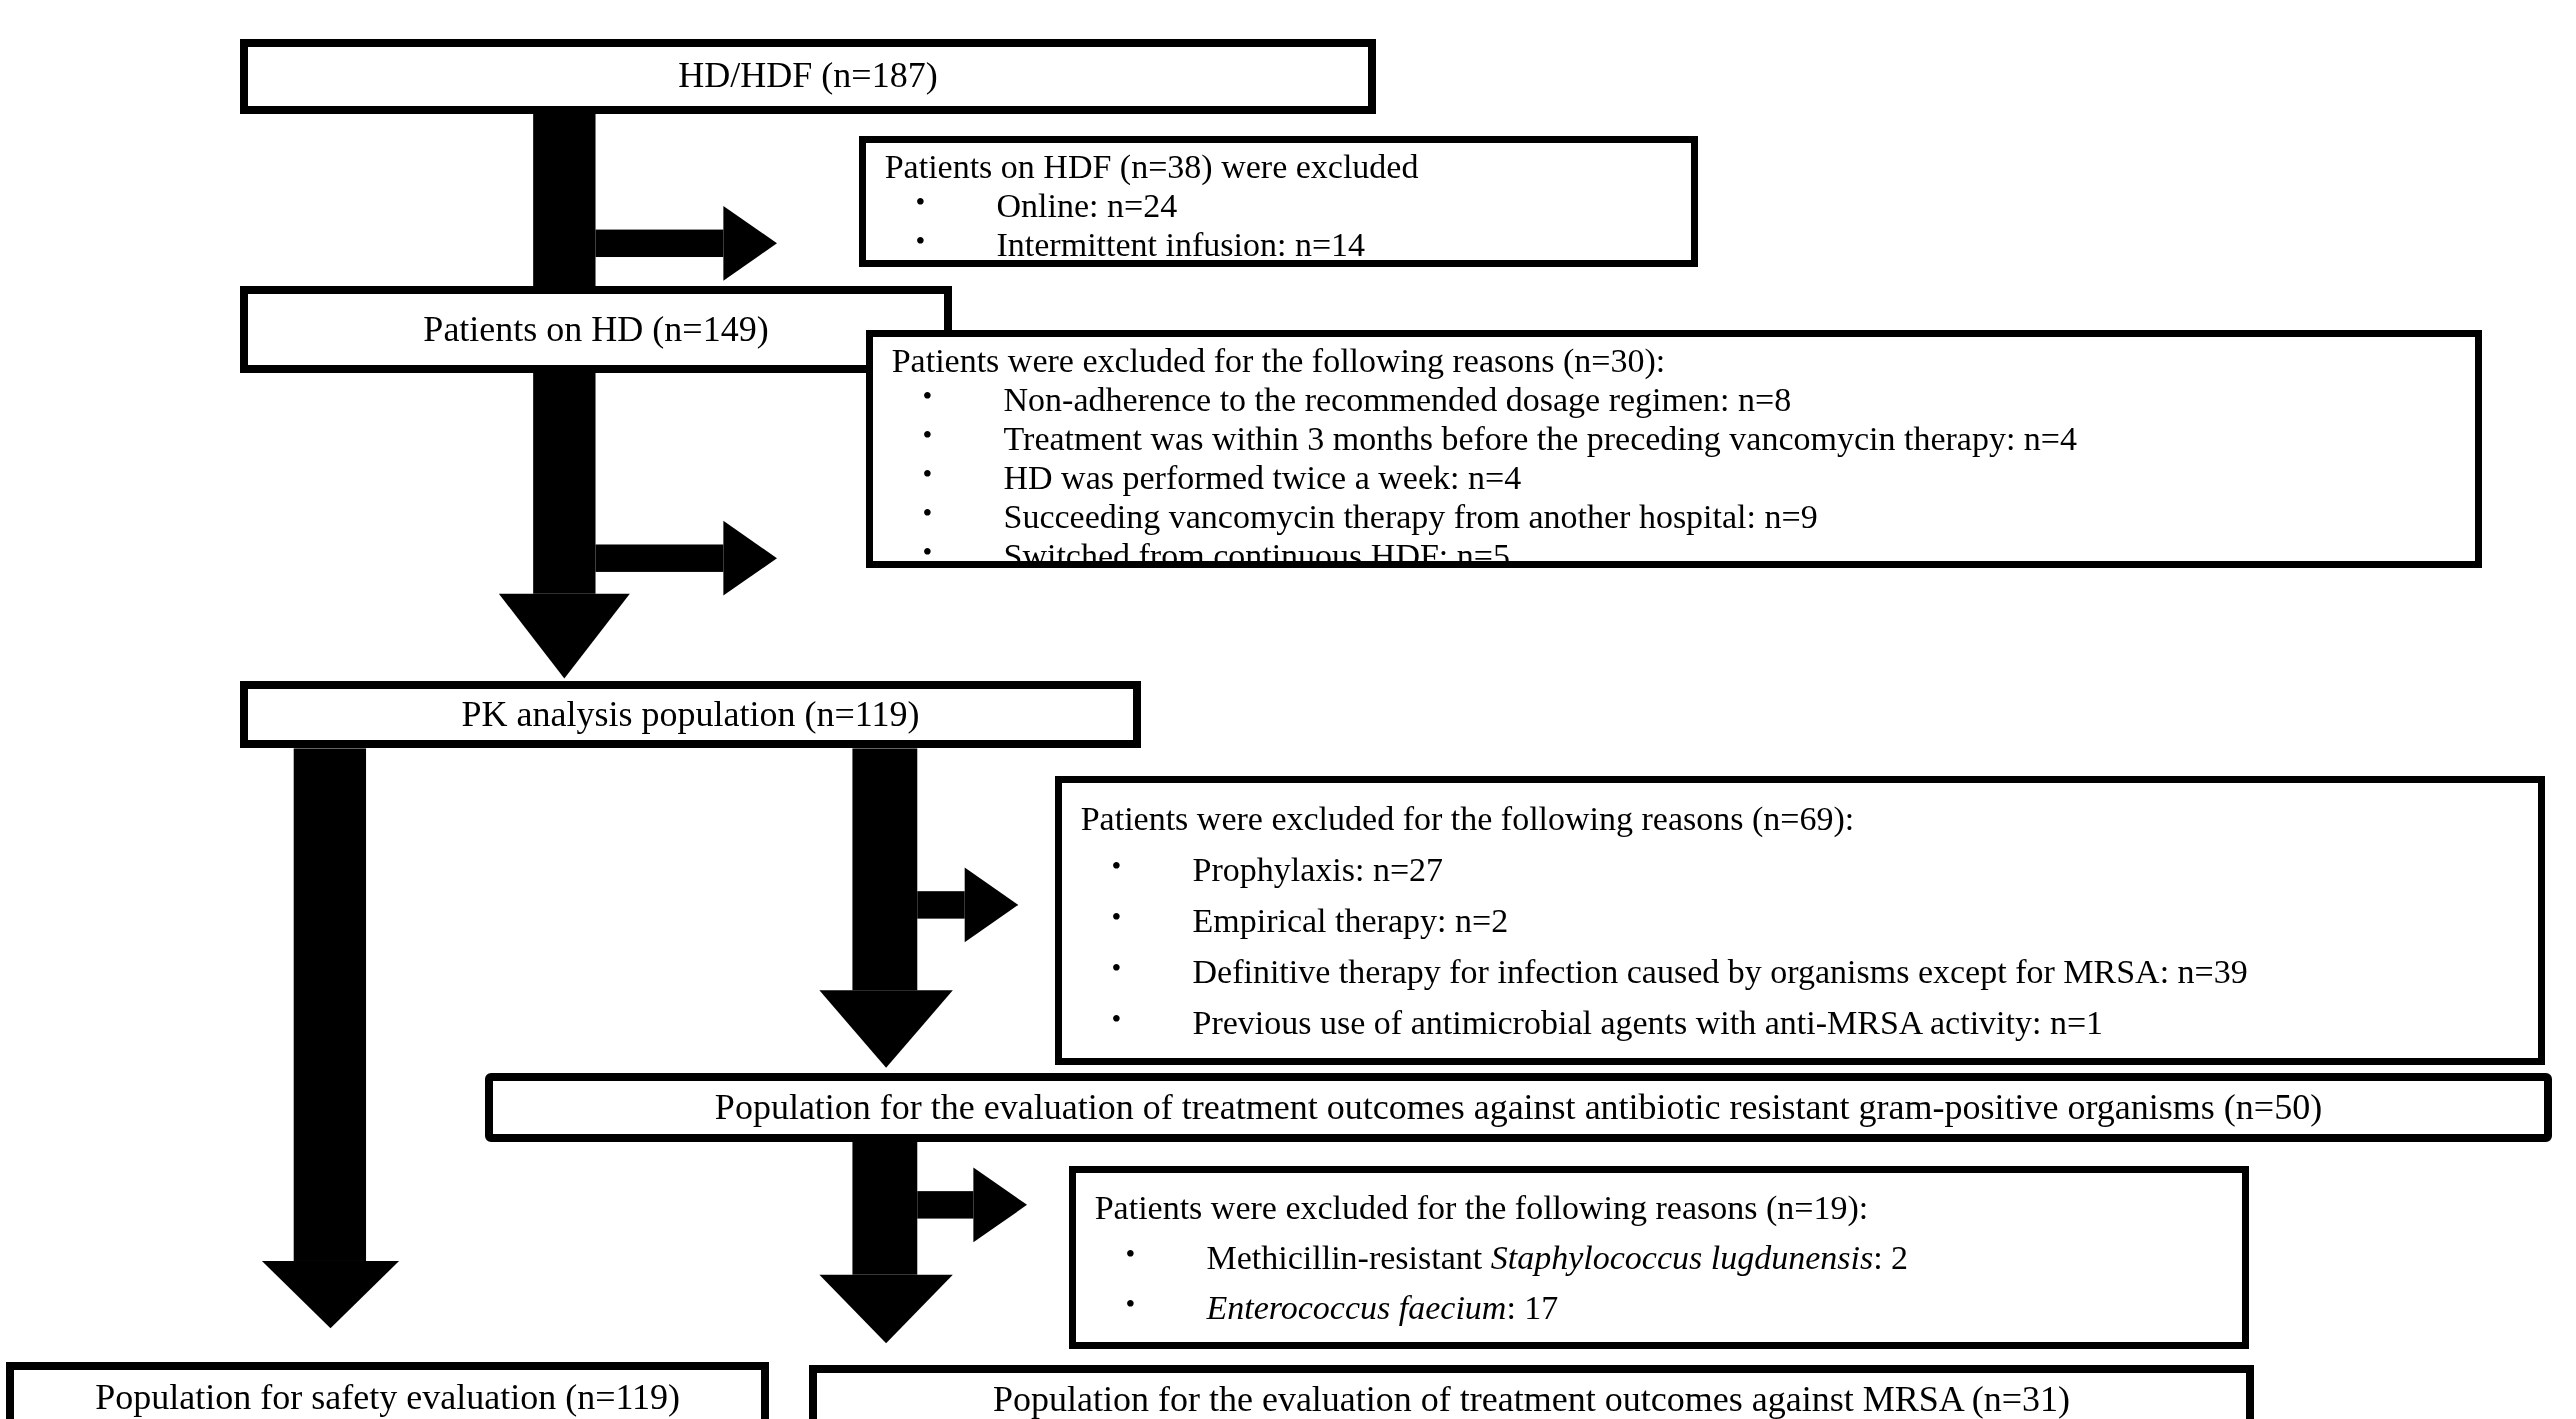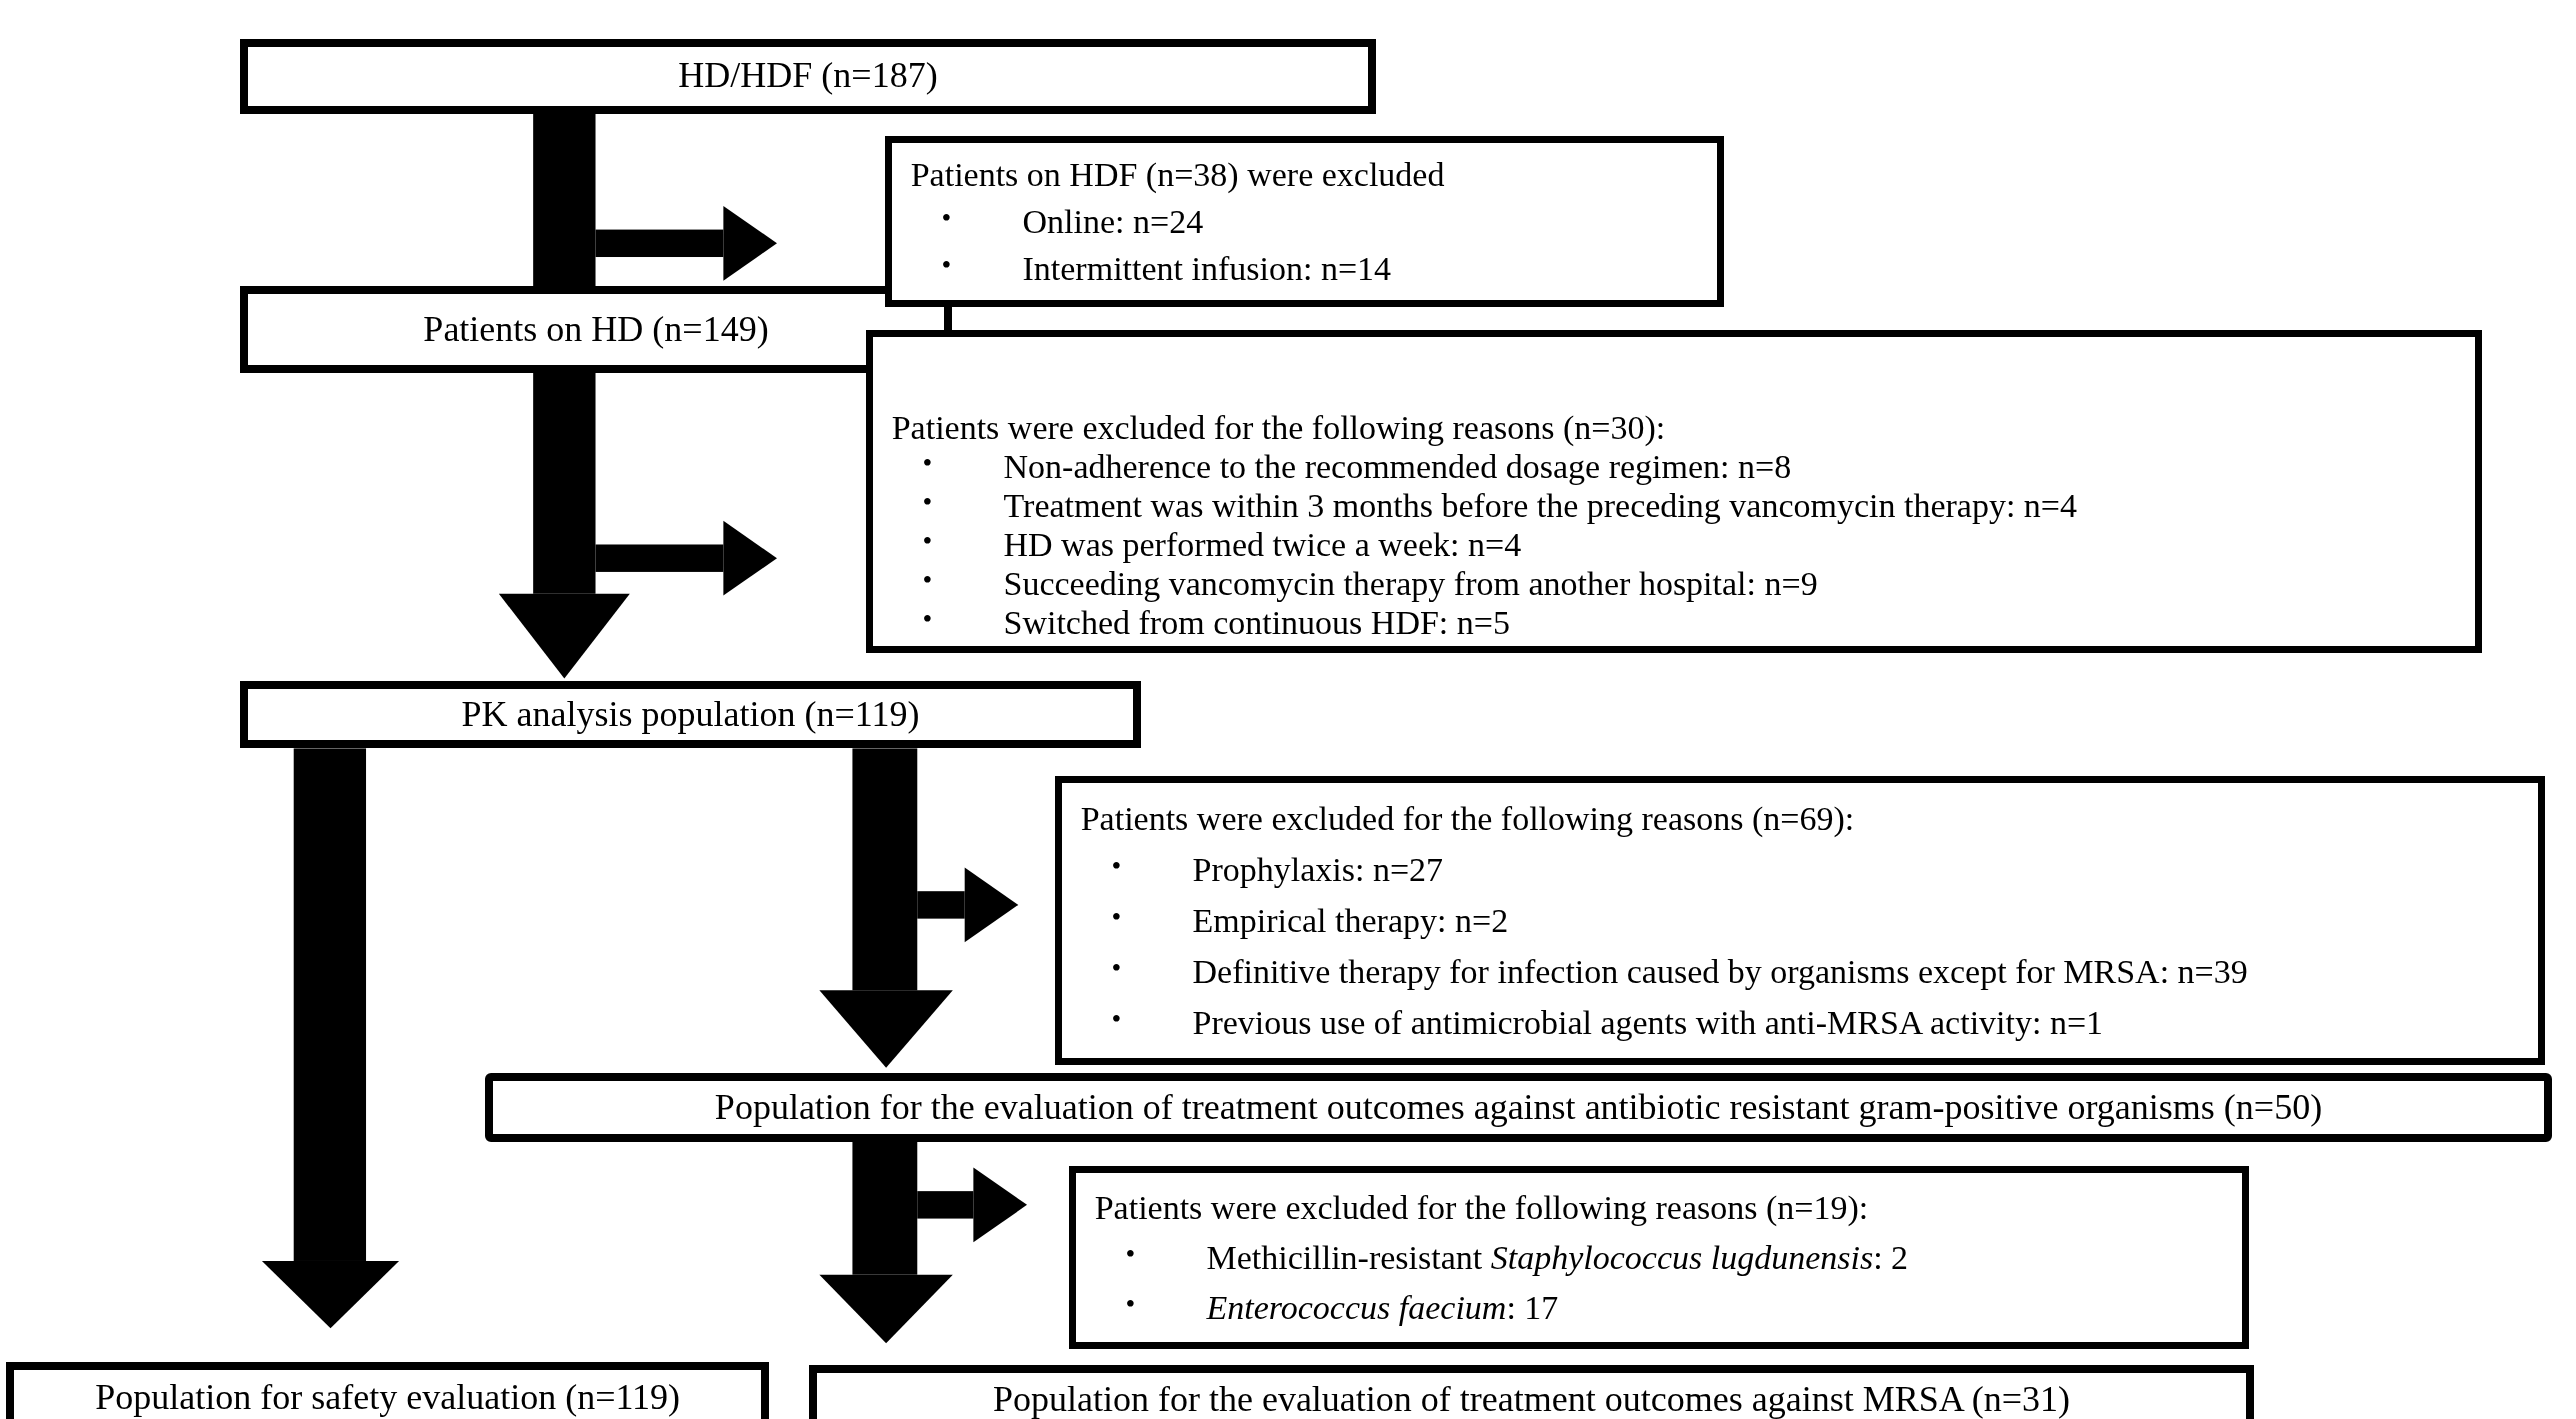--- a/index.html
+++ b/index.html
@@ -125,29 +125,29 @@
   </div>
 
   <div class="stagebox" style="left:6.2px; top:1342px; width:763px; height:72px;">
     <span>Population for safety evaluation (n=119)</span>
   </div>
 
   <div class="stagebox" style="left:809px; top:1345px; width:1445px; height:70px;">
     <span>Population for the evaluation of treatment outcomes against MRSA (n=31)</span>
   </div>
 
-  <div class="exclbox" style="left:885px; top:116px; width:839px; height:171px;">
+  <div class="exclbox" style="left:859px; top:116px; width:839px; height:131px;">
     <div class="excl-title">Patients on HDF  (n=38) were excluded</div>
     <ul class="excl-list">
       <li class="excl-item">Online: n=24</li>
       <li class="excl-item">Intermittent infusion: n=14</li>
     </ul>
   </div>
 
-  <div class="exclbox" style="left:866px; top:310px; width:1616px; height:323px;justify-content:flex-end;">
+  <div class="exclbox" style="left:866px; top:310px; width:1616px; height:238px;">
     <div class="excl-title">Patients were excluded for the following reasons (n=30):</div>
     <ul class="excl-list">
       <li class="excl-item">Non-adherence to the recommended dosage regimen: n=8</li>
       <li class="excl-item">Treatment was within 3 months before the preceding vancomycin therapy: n=4</li>
       <li class="excl-item">HD was performed twice a week: n=4</li>
       <li class="excl-item">Succeeding vancomycin therapy from another hospital: n=9</li>
       <li class="excl-item">Switched from continuous HDF: n=5</li>
     </ul>
   </div>
 

